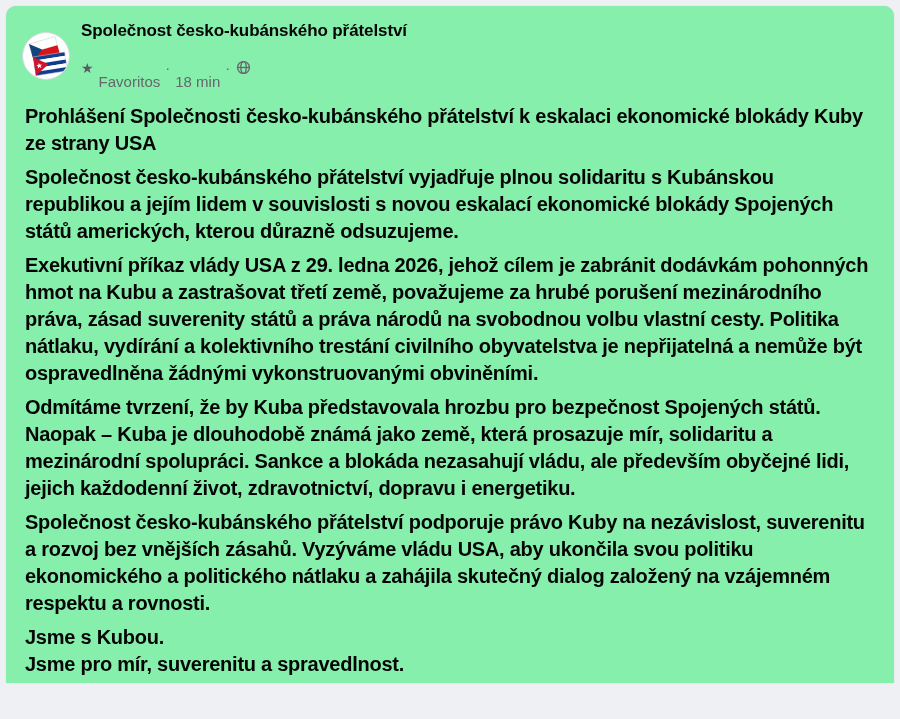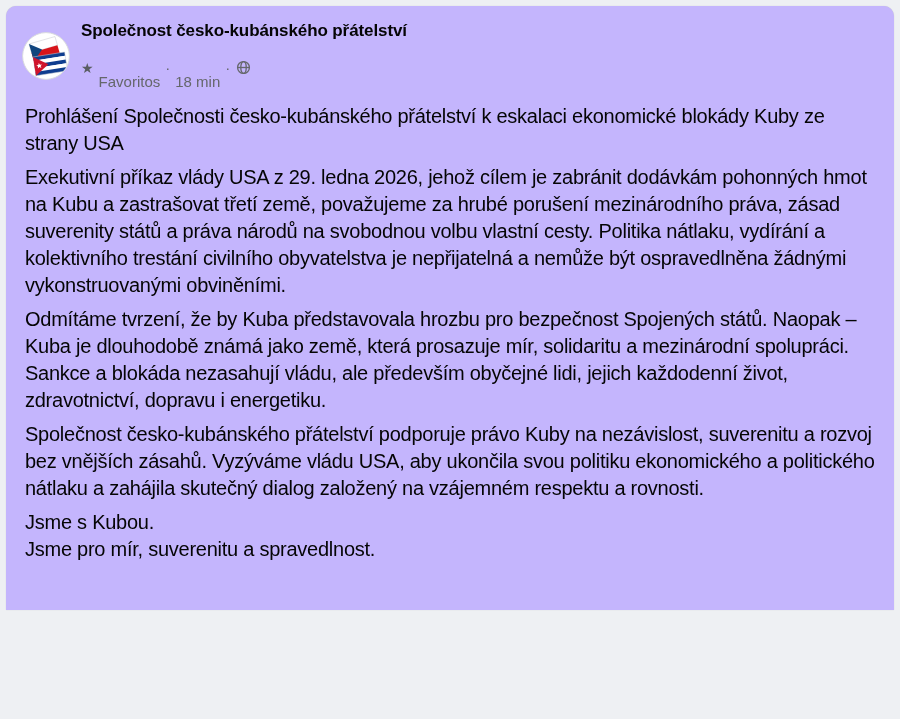--- a/index.html
+++ b/index.html
@@ -4,22 +4,22 @@
 <style>
   html, body { margin: 0; padding: 0; }
   body {
     width: 900px; height: 719px; overflow: hidden;
     background: #eef0f3;
     font-family: "Liberation Sans", "DejaVu Sans", sans-serif;
     -webkit-font-smoothing: antialiased;
   }
   .post-card {
     position: absolute; left: 6px; top: 6px;
-    width: 888px; height: 604px;
-    background: #c4b5fd;
+    width: 888px; height: 677px;
+    background: #86efac;
     border-radius: 10px 10px 0 0;
     box-shadow: 0 0 1px rgba(0,0,0,0.2);
   }
   .post-header {
     display: flex; align-items: center; gap: 11px;
     padding: 14px 17px 10px 16px;
   }
   .avatar {
     width: 48px; height: 48px; flex: 0 0 48px;
     border-radius: 50%; display: block; cursor: pointer;
@@ -37,21 +37,21 @@
   .star-glyph { font-size: 14px; line-height: 14px; color: #5a5d63; }
   .dot { color: #65676B; }
   .globe { display: inline-flex; align-items: center; margin-left: 1px; }
   .post-body { padding: 2px 17px 0 19px; }
   .post-body p {
     margin: 0 0 7px 0;
     font-size: 20px; line-height: 27px;
     color: #050505;
     letter-spacing: -0.25px;
     white-space: pre-line;
-    font-weight: 400;
+    font-weight: 700;
   }
 </style>
 </head>
 <body>
 
 <div>
   <article class="post-card">
 
     <header class="post-header">
       <a class="avatar" title="">
@@ -98,20 +98,21 @@
               <ellipse cx="8" cy="8" rx="2.9" ry="6.3"></ellipse>
               <line x1="1.7" y1="8" x2="14.3" y2="8"></line>
             </svg>
           </span>
         </div>
       </div>
     </header>
 
     <div class="post-body">
       <p>Prohlášení Společnosti česko-kubánského přátelství k eskalaci ekonomické blokády Kuby ze strany USA</p>
+      <p>Společnost česko-kubánského přátelství vyjadřuje plnou solidaritu s Kubánskou republikou a jejím lidem v souvislosti s novou eskalací ekonomické blokády Spojených států amerických, kterou důrazně odsuzujeme.</p>
       <p>Exekutivní příkaz vlády USA z 29. ledna 2026, jehož cílem je zabránit dodávkám pohonných hmot na Kubu a zastrašovat třetí země, považujeme za hrubé porušení mezinárodního práva, zásad suverenity států a práva národů na svobodnou volbu vlastní cesty. Politika nátlaku, vydírání a kolektivního trestání civilního obyvatelstva je nepřijatelná a nemůže být ospravedlněna žádnými vykonstruovanými obviněními.</p>
       <p>Odmítáme tvrzení, že by Kuba představovala hrozbu pro bezpečnost Spojených států. Naopak – Kuba je dlouhodobě známá jako země, která prosazuje mír, solidaritu a mezinárodní spolupráci. Sankce a blokáda nezasahují vládu, ale především obyčejné lidi, jejich každodenní život, zdravotnictví, dopravu i energetiku.</p>
       <p>Společnost česko-kubánského přátelství podporuje právo Kuby na nezávislost, suverenitu a rozvoj bez vnějších zásahů. Vyzýváme vládu USA, aby ukončila svou politiku ekonomického a politického nátlaku a zahájila skutečný dialog založený na vzájemném respektu a rovnosti.</p>
       <p>Jsme s Kubou.
 Jsme pro mír, suverenitu a spravedlnost.</p>
     </div>
 
   </article>
 </div>
 

